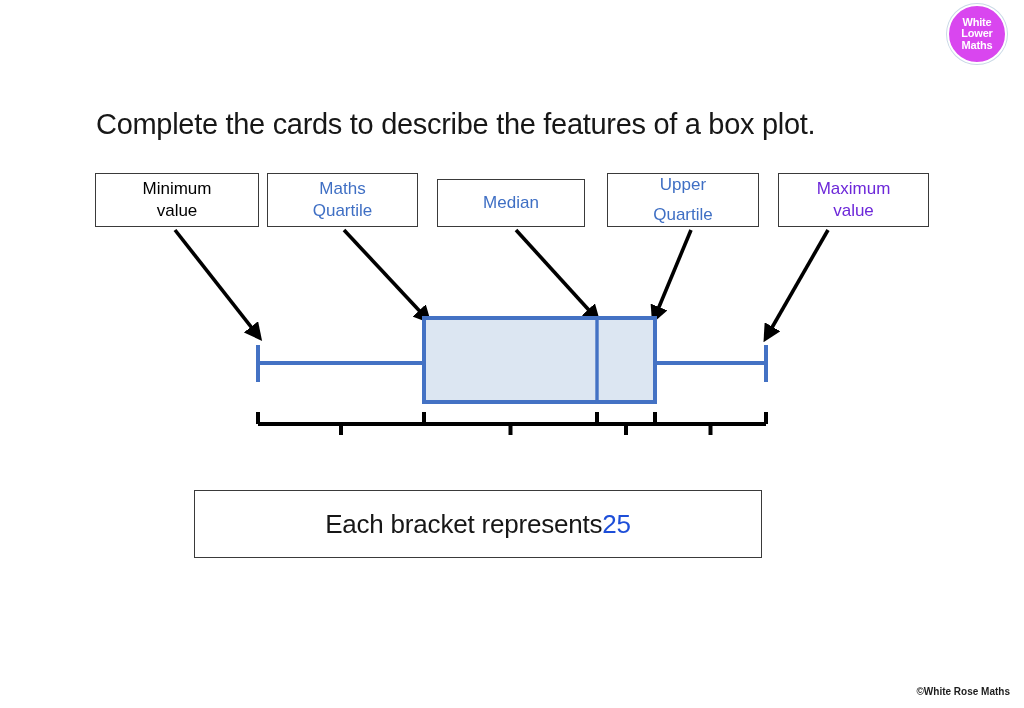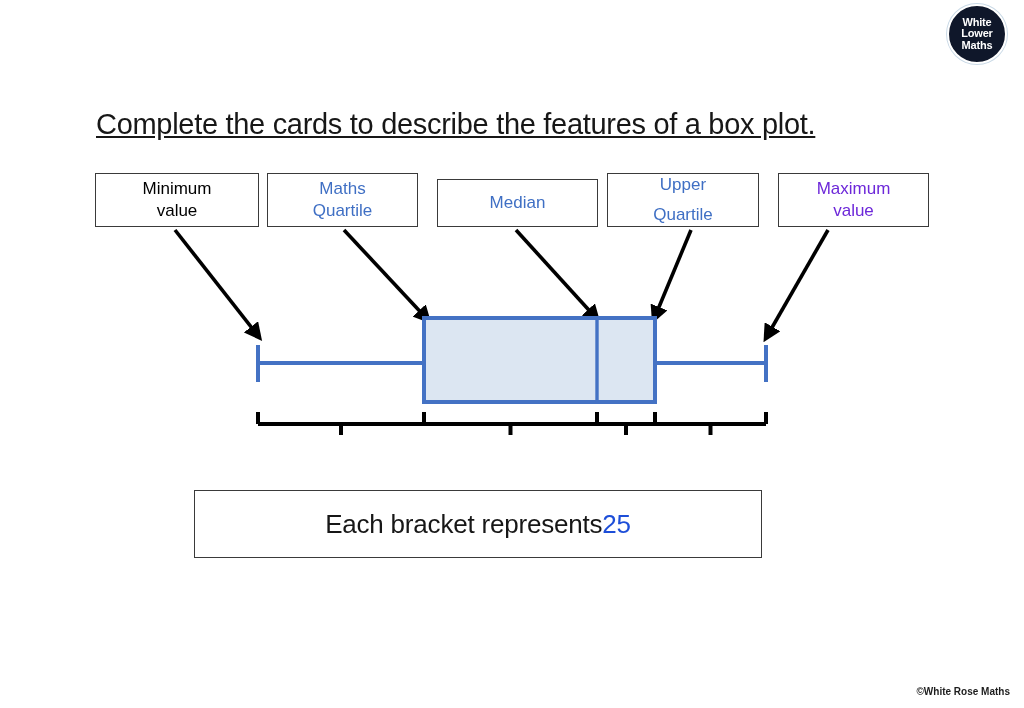--- a/index.html
+++ b/index.html
@@ -19,21 +19,21 @@
   }
 
   
   #logo {
     position: absolute;
     left: 947px;
     top: 4px;
     width: 56px;
     height: 56px;
     border-radius: 50%;
-    background: #0f172a;
+    background: #d946ef;
     border: 2px solid #ffffff;
     box-shadow: 0 0 0 1px #c9d9e6;
     display: flex;
     flex-direction: column;
     align-items: center;
     justify-content: center;
     line-height: 1.02;
   }
   #logo .logo-line {
     color: #ffffff;
@@ -47,21 +47,20 @@
   #title {
     position: absolute;
     left: 96px;
     top: 108px;
     width: 880px;
     color: #171717;
     font-size: 29px;
     font-family: "Liberation Sans", sans-serif;
     letter-spacing: -0.3px;
     white-space: nowrap;
-    text-decoration: underline;
   }
 
   
   .card {
     position: absolute;
     box-sizing: border-box;
     border: 1.5px solid #3a3a3a;
     background: #ffffff;
     color: #3f6fc4;
     font-size: 17px;
@@ -132,21 +131,21 @@
   <div id="title">Complete the cards to describe the features of a box plot.</div>
 
   <div class="card" id="card-0" style="left: 95px; top: 173px; width: 164px; height: 54px; color: #000000; border-color: rgb(58, 58, 58);">
     <span>Minimum</span>
     <span>value</span>
   </div>
   <div class="card" id="card-1" style="left: 267px; top: 173px; width: 151px; height: 54px; color: rgb(63, 111, 196); border-color: rgb(58, 58, 58);">
     <span>Maths</span>
     <span>Quartile</span>
   </div>
-  <div class="card" id="card-2" style="left: 437px; top: 179px; width: 161px; height: 48px; color: rgb(63, 111, 196); border-color: rgb(58, 58, 58);">
+  <div class="card" id="card-2" style="left: 437px; top: 179px; width: 148px; height: 48px; color: rgb(63, 111, 196); border-color: rgb(58, 58, 58);">
     <span>Median</span>
   </div>
   <div class="card" id="card-3" style="left: 607px; top: 173px; width: 152px; height: 54px; color: rgb(63, 111, 196); border-color: rgb(58, 58, 58); justify-content: space-between;">
     <span>Upper</span>
     <span>Quartile</span>
   </div>
   <div class="card" id="card-4" style="left: 778px; top: 173px; width: 151px; height: 54px; color: #6d28d9; border-color: rgb(58, 58, 58);">
     <span>Maximum</span>
     <span>value</span>
   </div>

